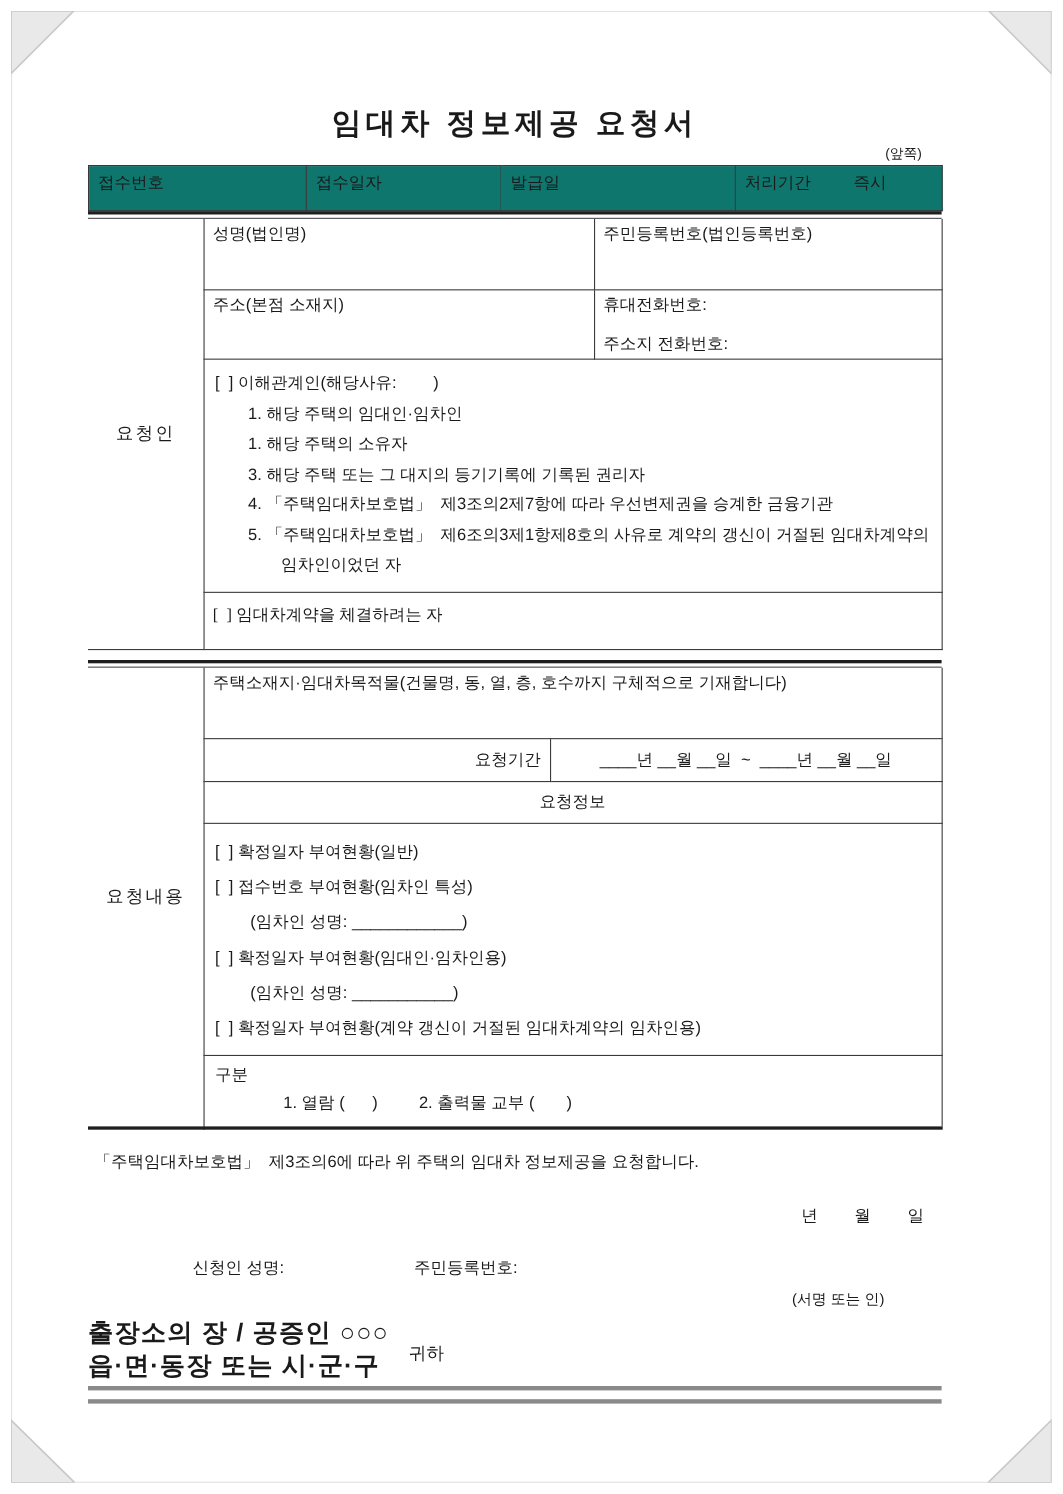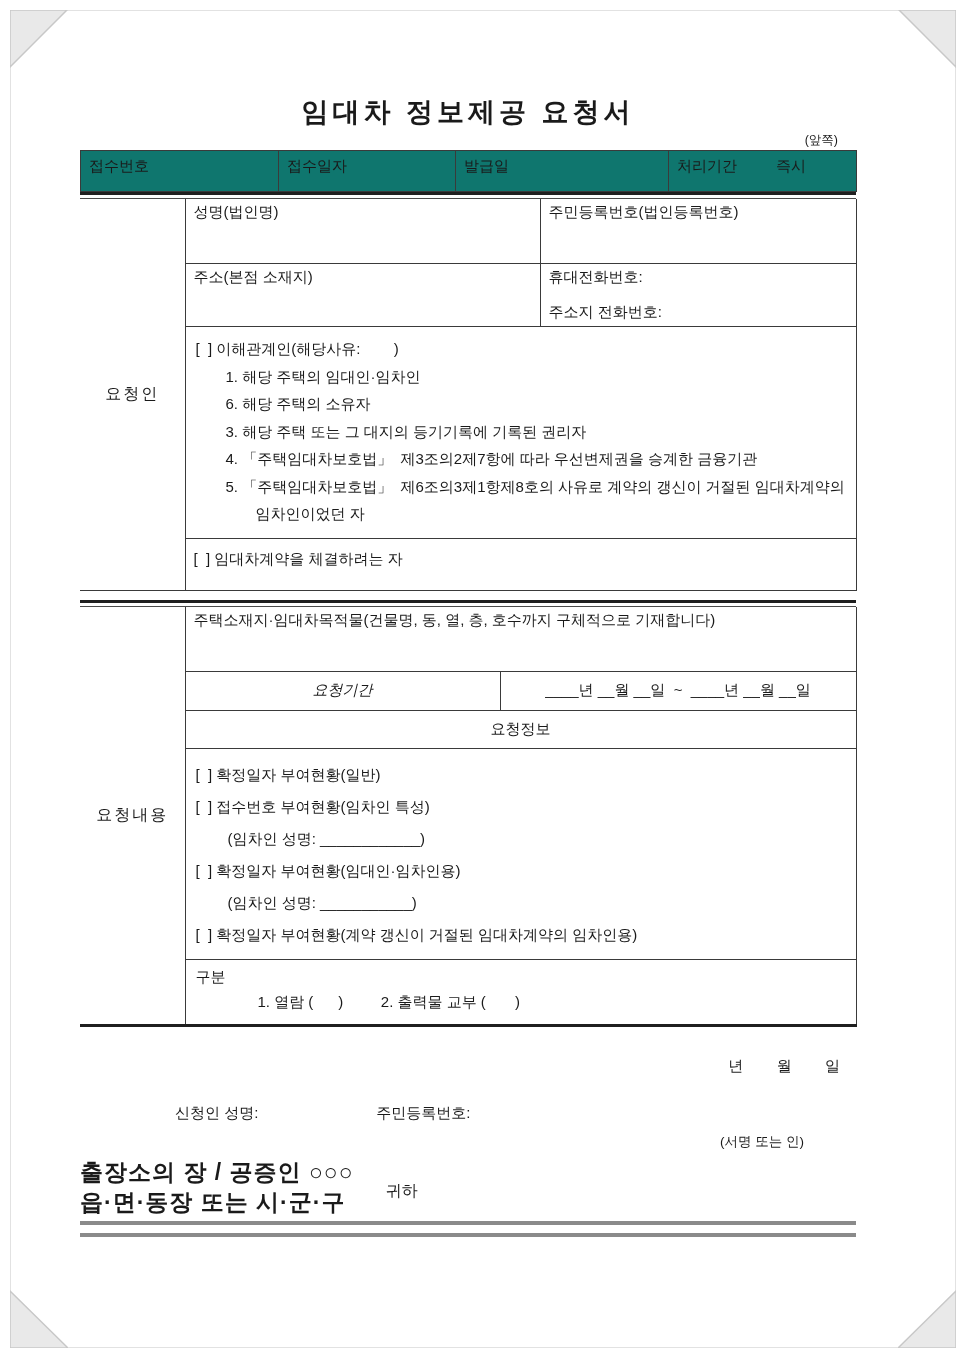--- a/index.html
+++ b/index.html
@@ -61,39 +61,39 @@
   .section-label{
     text-align:center;vertical-align:middle;
     font-size:16px;letter-spacing:2px;
   }
   .cell-tall{height:56px;}
   .cell-mid{height:50px;}
   .phone-line{margin-bottom:16px;}
   .reasons-cell{padding:8px 8px 10px 10px;}
   .reason-line{line-height:27.5px;}
   .reason-item{padding-left:60px;text-indent:-30px;line-height:27.5px;}
-  .single-line-cell{height:36px;padding-top:11px;}
-  .period-label{text-align:center;vertical-align:middle;height:30px;font-style:italic;}
+  .single-line-cell{height:36px;padding-top:11px;font-family:Liberation Serif, serif;}
+  .period-label{text-align:right;vertical-align:middle;height:30px;}
   .period-value{text-align:center;vertical-align:middle;}
   .info-header{text-align:center;vertical-align:middle;height:29px;}
   .options-cell{padding:10px 8px 8px 10px;}
   .option-line{line-height:32px;}
   .option-line.indent{padding-left:32px;}
   .category-cell{padding:8px 8px 12px 10px;}
   .category-options{padding-left:62px;margin-top:6px;}
   .heavy-bottom{border-bottom:3px solid #1f1f1f;height:0;}
 
   .statement{font-size:15px;margin:20px 0 0 6px;}
   .date-line{font-size:15px;text-align:right;padding-right:16px;margin-top:30px;}
   .applicant-line{font-size:15px;margin-top:28px;padding-left:95px;display:flex;}
   .applicant-line .id{margin-left:118px;}
   .sign-note{font-size:13.5px;text-align:right;padding-right:52px;margin-top:10px;}
   .addressee{display:flex;align-items:center;margin-top:6px;}
   .addressee-block{font-size:23px;font-weight:bold;line-height:30px;letter-spacing:1px;}
-  .gwiha{font-size:16px;margin-left:32px;margin-top:10px;font-family:Liberation Mono, monospace;}
+  .gwiha{font-size:16px;margin-left:18px;margin-top:10px;font-family:Liberation Mono, monospace;}
   .rule{height:4px;background:#8a8a8a;margin-top:4px;}
   .rule.second{margin-top:8px;}
   .paper-spec{font-size:12.5px;text-align:right;margin-top:9px;margin-bottom:0;}
 </style>
 </head>
 <body>
 
 <div class="page">
   <div class="page-border"></div>
 
@@ -165,21 +165,21 @@
         <td class="cell-mid" data-bind="requester.address_label">주소(본점 소재지)</td>
         <td class="cell-mid">
           <div class="phone-line" data-bind="requester.mobile_label">휴대전화번호:</div>
           <div data-bind="requester.home_phone_label">주소지 전화번호:</div>
         </td>
       </tr>
       <tr>
         <td colspan="2" class="reasons-cell">
           <div class="reason-line" data-bind="requester.interested_party">[  ] 이해관계인(해당사유:        )</div>
           <div class="reason-item" data-bind="requester.reasons.0">1. 해당 주택의 임대인·임차인</div>
-          <div class="reason-item" data-bind="requester.reasons.1">6. 해당 주택의 소유자</div>
+          <div class="reason-item" data-bind="requester.reasons.1">1. 해당 주택의 소유자</div>
           <div class="reason-item" data-bind="requester.reasons.2">3. 해당 주택 또는 그 대지의 등기기록에 기록된 권리자</div>
           <div class="reason-item" data-bind="requester.reasons.3">4. 「주택임대차보호법」  제3조의2제7항에 따라 우선변제권을 승계한 금융기관</div>
           <div class="reason-item" data-bind="requester.reasons.4">5. 「주택임대차보호법」  제6조의3제1항제8호의 사유로 계약의 갱신이 거절된 임대차계약의 임차인이었던 자</div>
         </td>
       </tr>
       <tr>
         <td colspan="2" class="single-line-cell" data-bind="requester.prospective_tenant">[  ] 임대차계약을 체결하려는 자</td>
       </tr>
     </tbody>
       </table>
@@ -217,20 +217,21 @@
       </tr>
       <tr>
         <td colspan="2" class="category-cell">
           <div data-bind="request_content.category_label">구분</div>
           <div class="category-options" data-bind="request_content.category_options">1. 열람 (      )         2. 출력물 교부 (       )</div>
         </td>
       </tr>
     </tbody>
       </table>
 
+    <p class="statement" data-bind="footer.statement">「주택임대차보호법」  제3조의6에 따라 위 주택의 임대차 정보제공을 요청합니다.</p>
 
     <div class="date-line" data-bind="footer.date_placeholder">년        월        일</div>
 
     <div class="applicant-line">
       <span data-bind="footer.applicant_name_label">신청인 성명:</span>
       <span class="id" data-bind="footer.applicant_id_label">주민등록번호:</span>
     </div>
 
     <div class="sign-note" data-bind="footer.signature_note">(서명 또는 인)</div>
 

